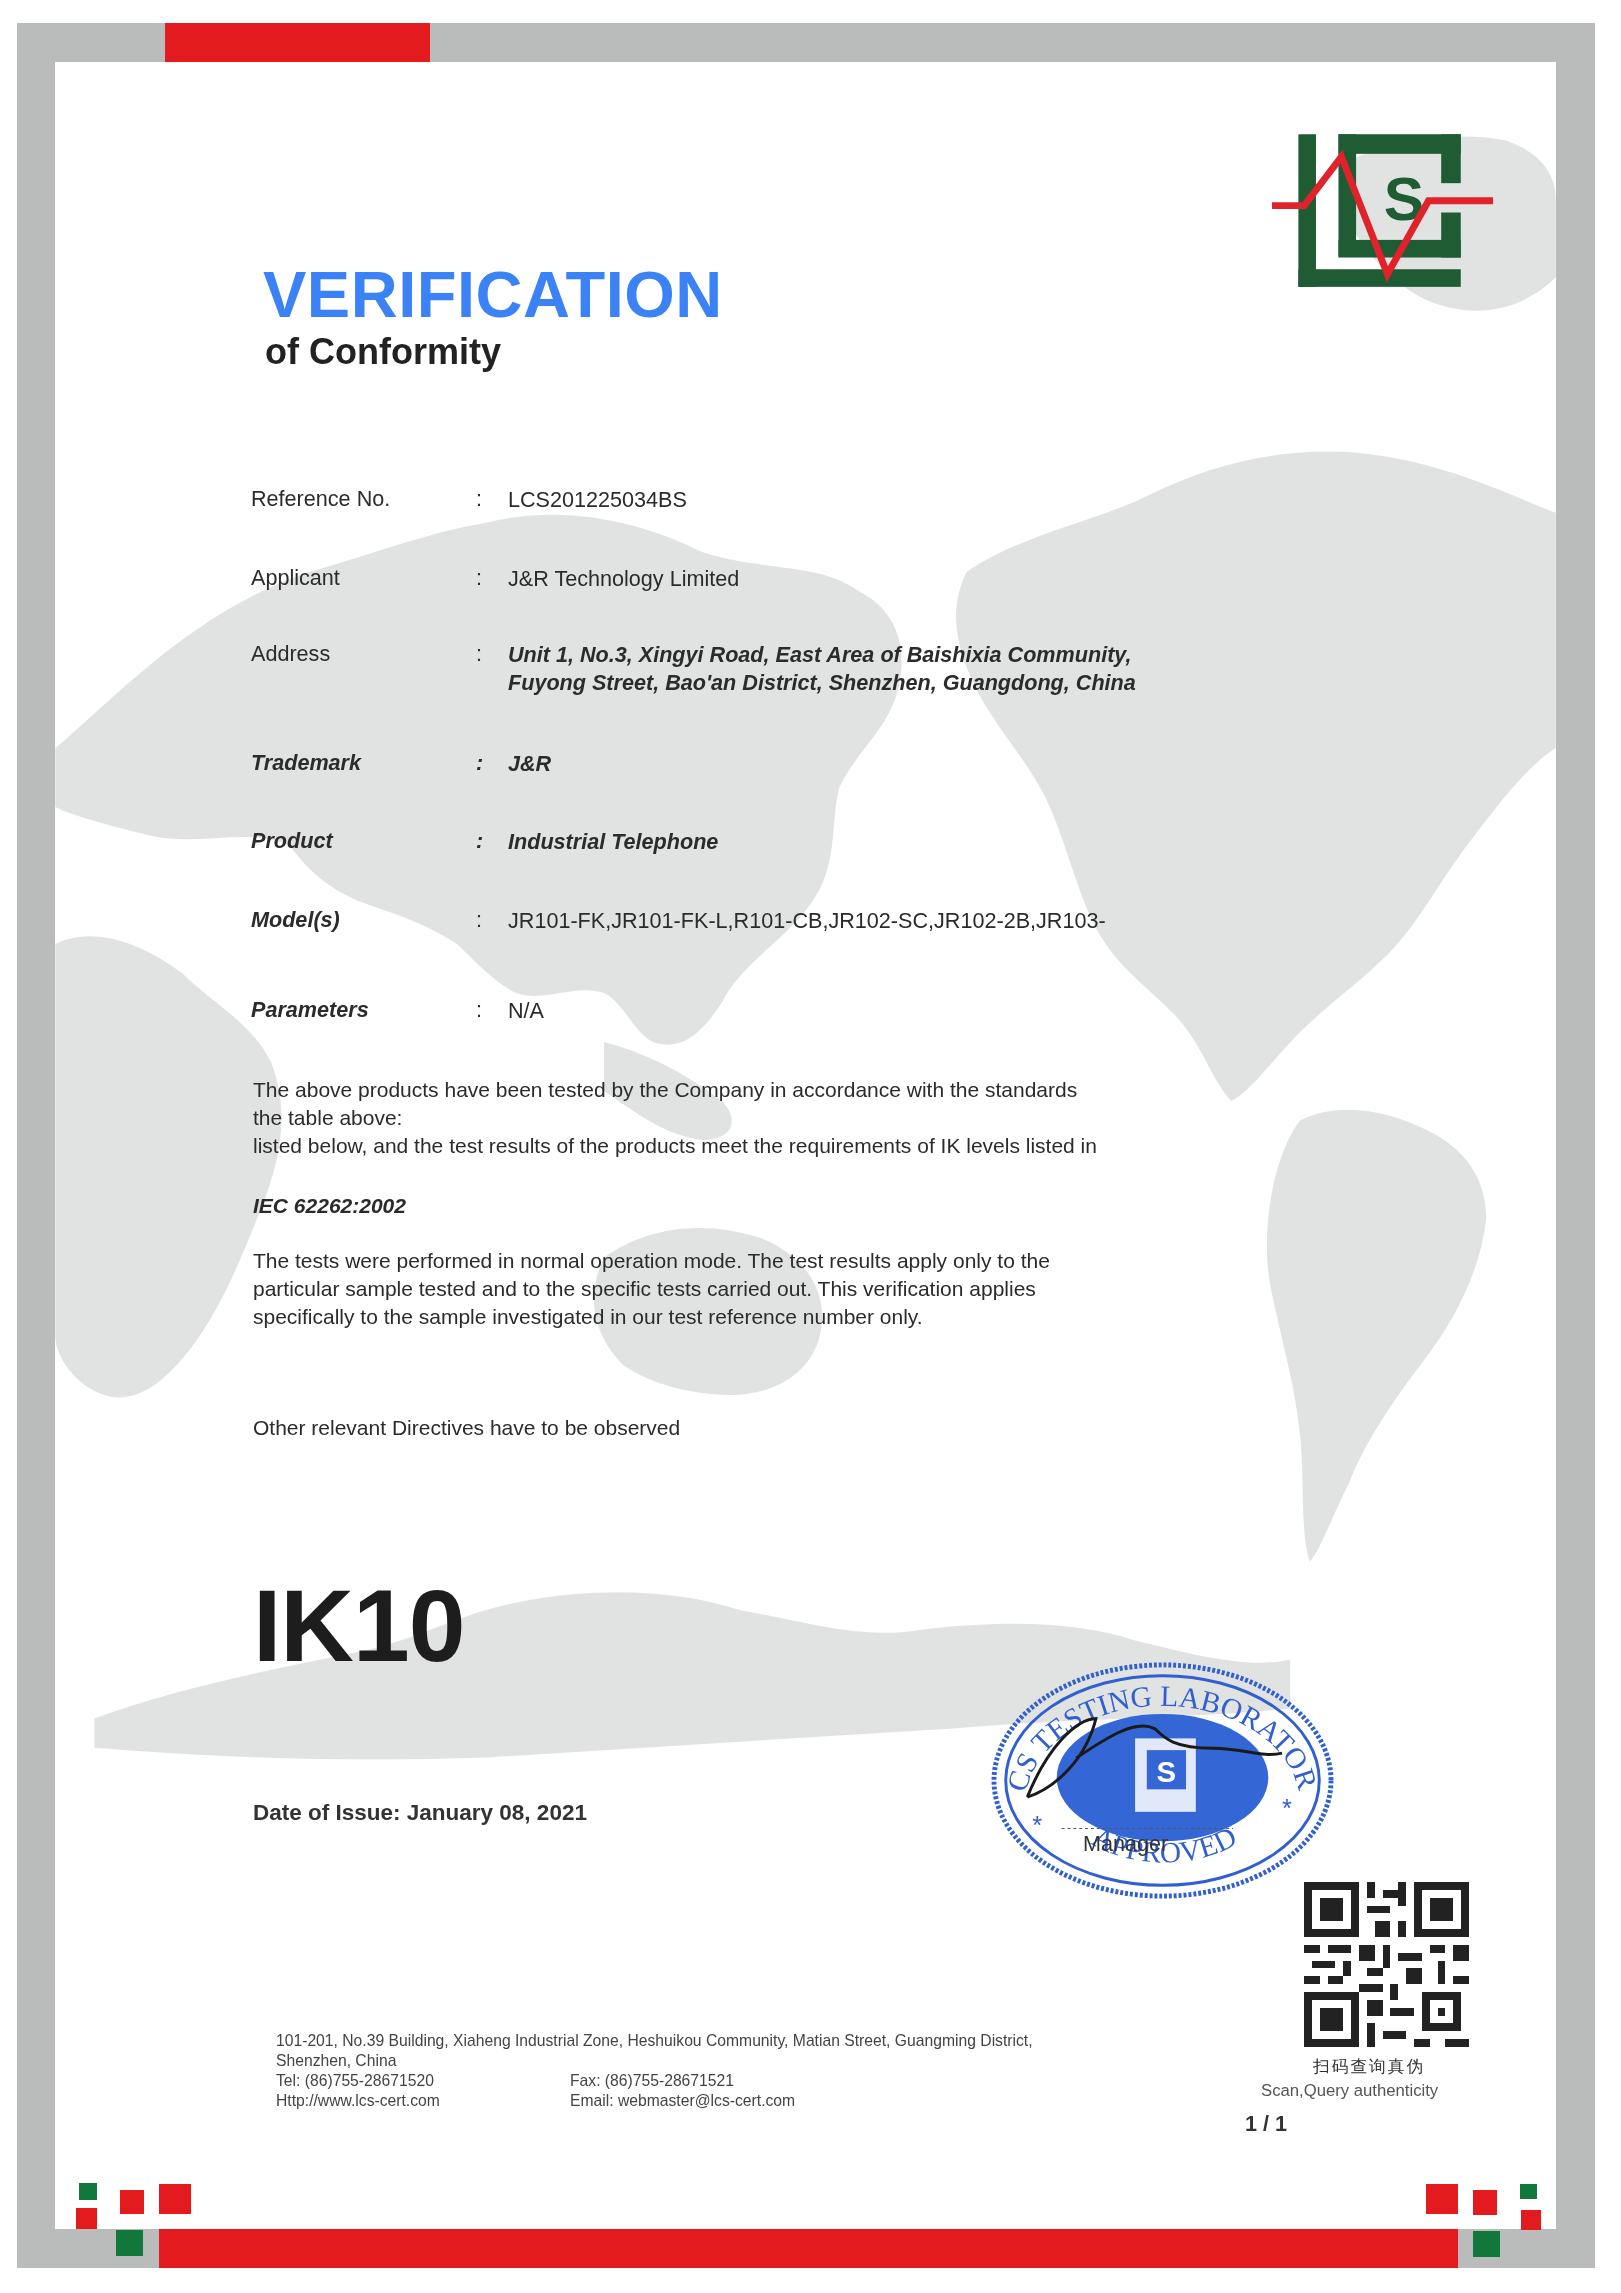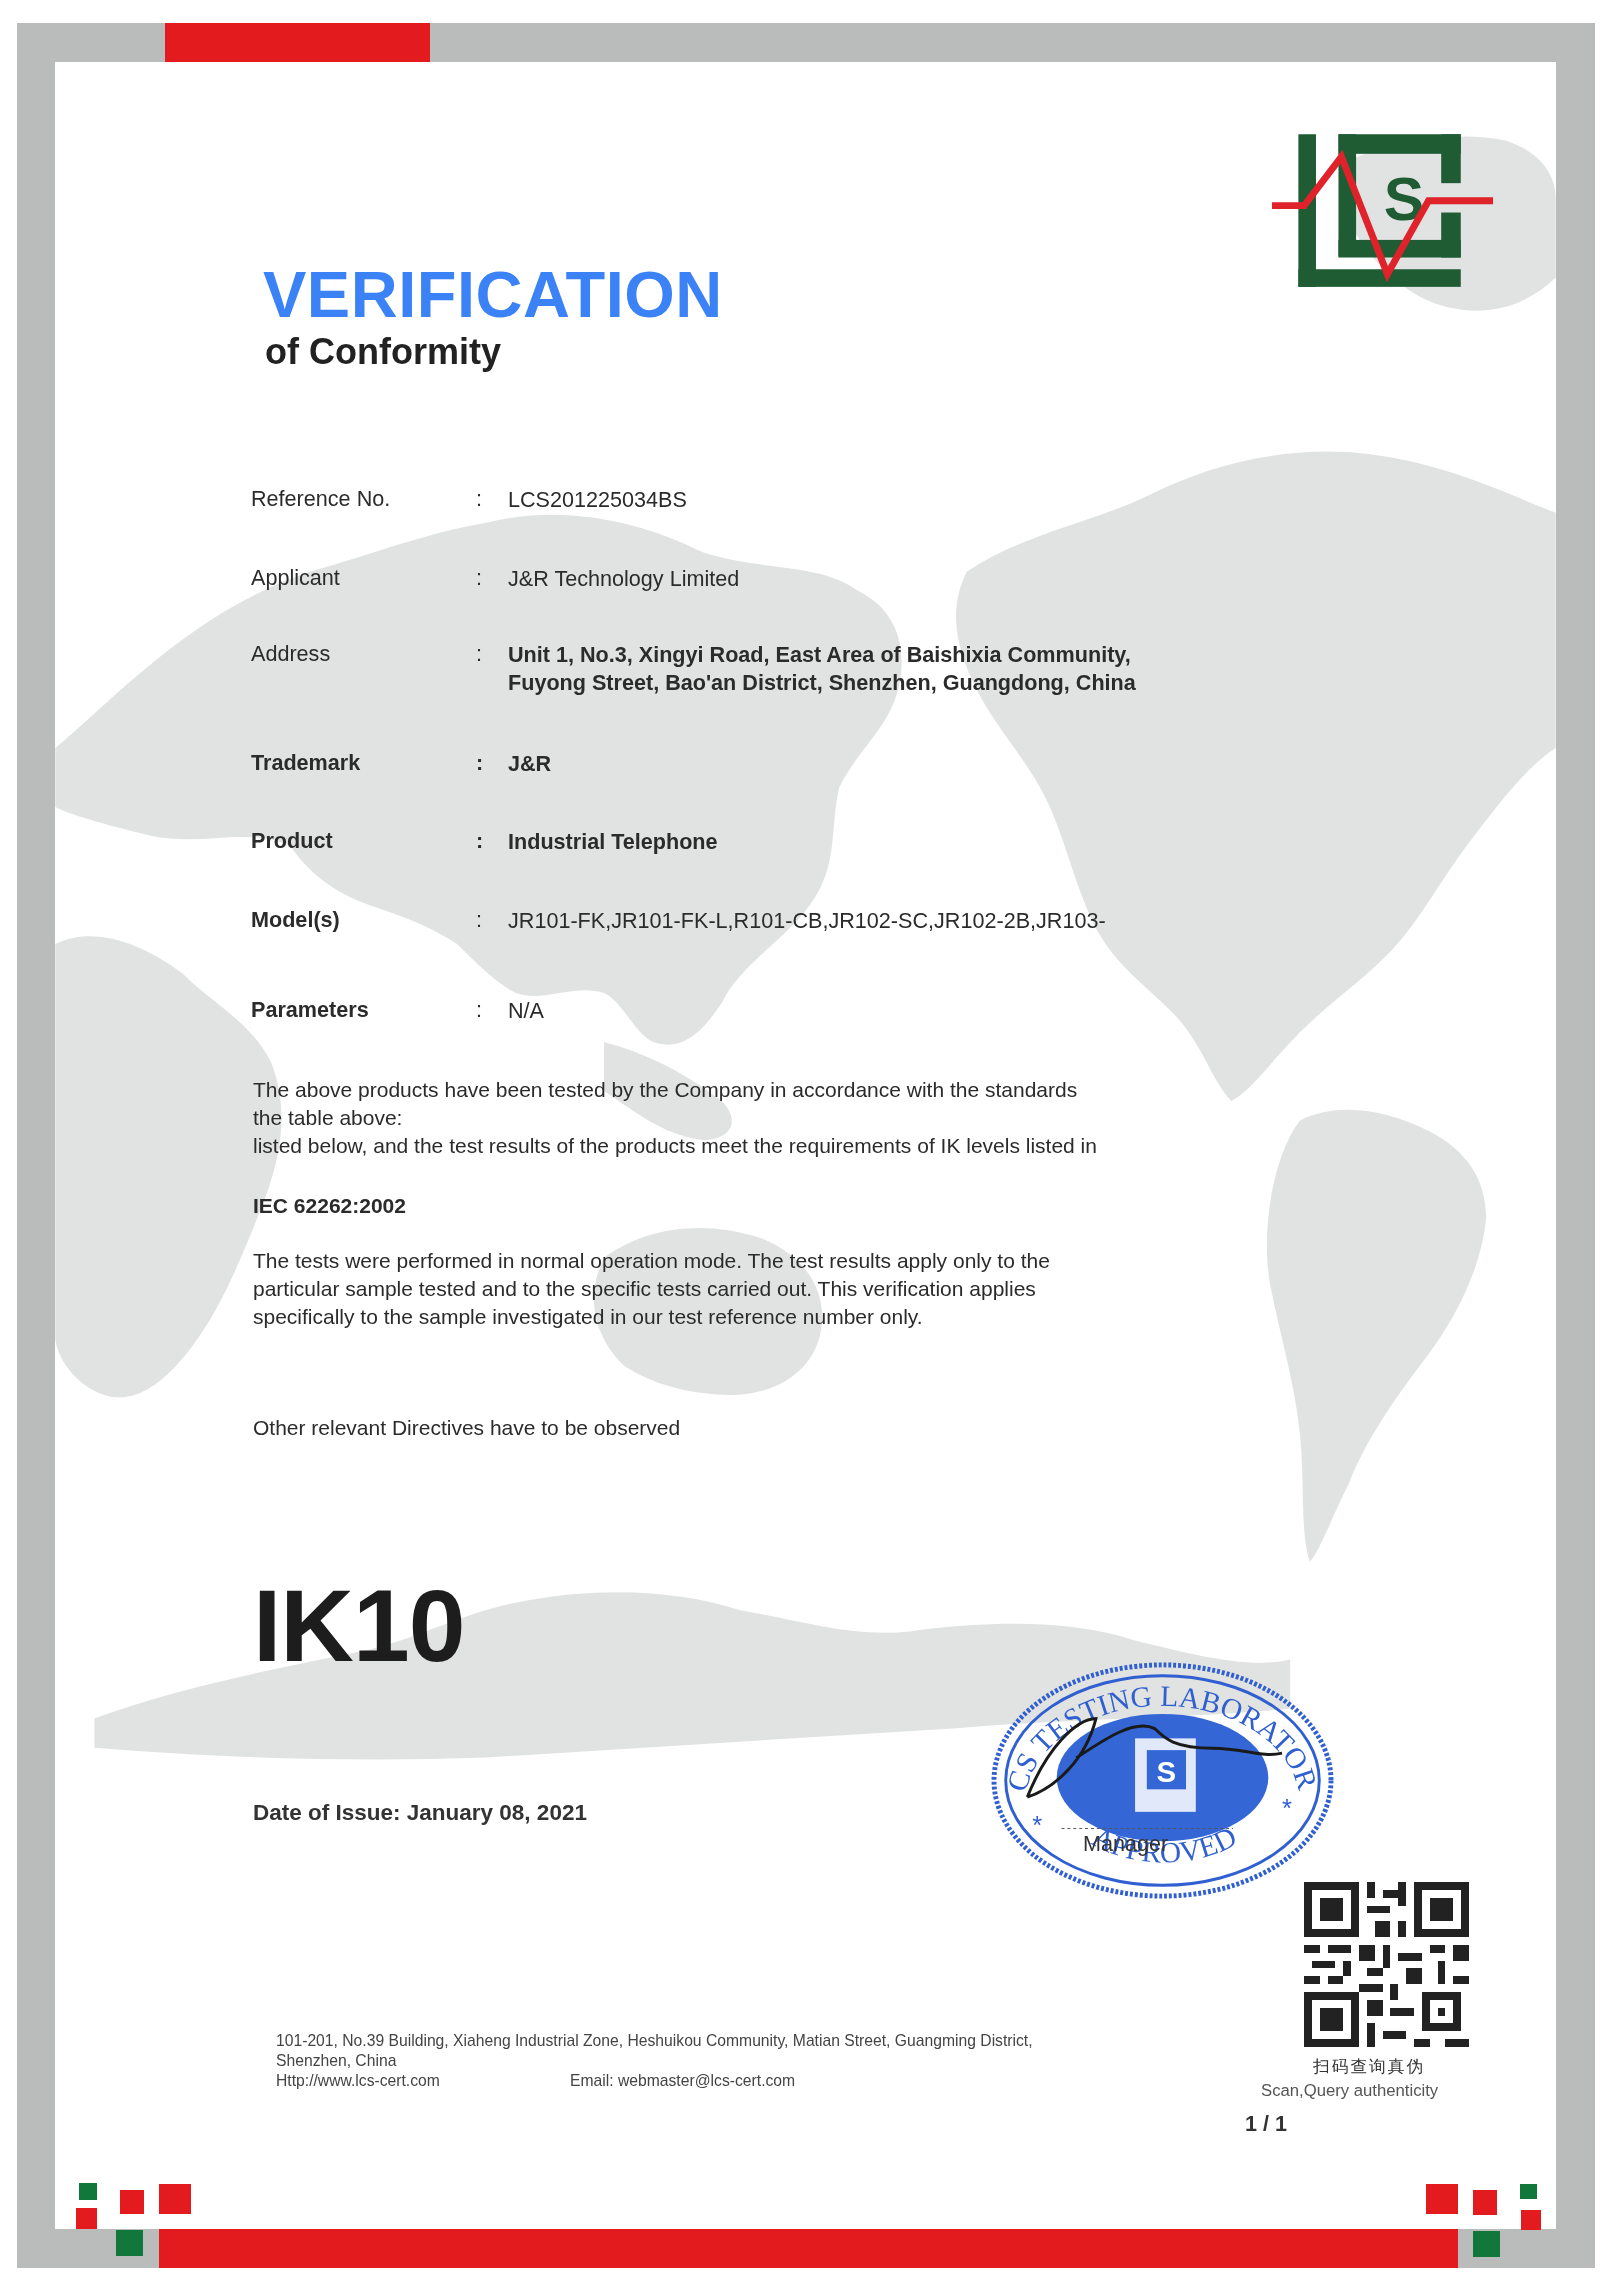--- a/index.html
+++ b/index.html
@@ -19,21 +19,21 @@
 
   .title { position: absolute; left: 263px; top: 257px; font-size: 65px; font-weight: bold; letter-spacing: 0.5px; color: #3b82f6; }
   .subtitle { position: absolute; left: 265px; top: 331px; font-size: 36px; font-weight: bold; color: #222; }
 
   .logo { position: absolute; left: 1270px; top: 132px; width: 225px; height: 162px; }
 
   .row { position: absolute; left: 251px; font-size: 21.6px; color: #2b2b2b; }
   .row .lbl { position: absolute; left: 0; top: 0; white-space: nowrap; }
   .row .colon { position: absolute; left: 225px; top: 0; }
   .row .val { position: absolute; left: 257px; top: 0; white-space: nowrap; line-height: 28px; }
-  .bold { font-weight: bold; }
+  .bold { font-weight: bold; font-style: italic; }
 
   .para { position: absolute; left: 253px; width: 1068px; font-size: 21px; line-height: 28px; color: #2b2b2b; }
   .ik { position: absolute; left: 253px; top: 1568px; font-size: 102px; font-weight: bold; color: #1d1d1d; letter-spacing: -1px; }
   .date { position: absolute; left: 253px; top: 1800px; font-size: 22.5px; font-weight: bold; color: #333; }
 
   .stamp { position: absolute; left: 988px; top: 1660px; width: 349px; height: 241px; }
   .manager { position: absolute; left: 1083px; top: 1831px; font-size: 21.6px; color: #333; }
 
   .qr { position: absolute; left: 1304px; top: 1882px; width: 165px; height: 165px; }
   .qr-cn { position: absolute; left: 1313px; top: 2055px; font-size: 16.7px; color: #333; letter-spacing: 2px; }
@@ -221,17 +221,21 @@
     <rect x="17" y="16" width="1" height="1" fill="#222"></rect>
 </svg>
 <div class="qr-cn">扫码查询真伪</div>
 <div class="qr-en">Scan,Query authenticity</div>
 <div class="page-num">1 / 1</div>
 
 <div class="footer">
   <div class="line">101-201, No.39 Building, Xiaheng Industrial Zone, Heshuikou Community, Matian Street, Guangming District,</div>
   <div class="line">Shenzhen, China</div>
   <div class="line" style="position:relative">
+    <span>Tel: (86)755-28671520</span>
+    <span class="col2">Fax: (86)755-28671521</span>
+  </div>
+  <div class="line" style="position:relative">
     <span>Http://www.lcs-cert.com</span>
     <span class="col2">Email: webmaster@lcs-cert.com</span>
   </div>
 </div>
 
 
 </body></html>

